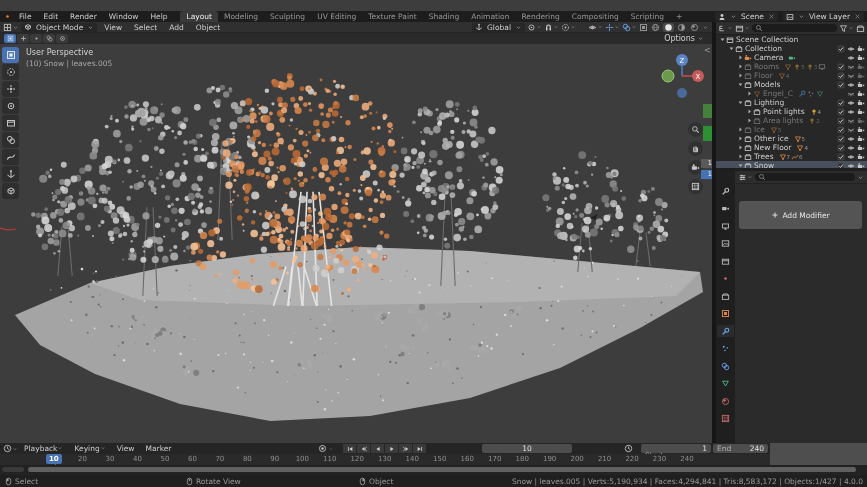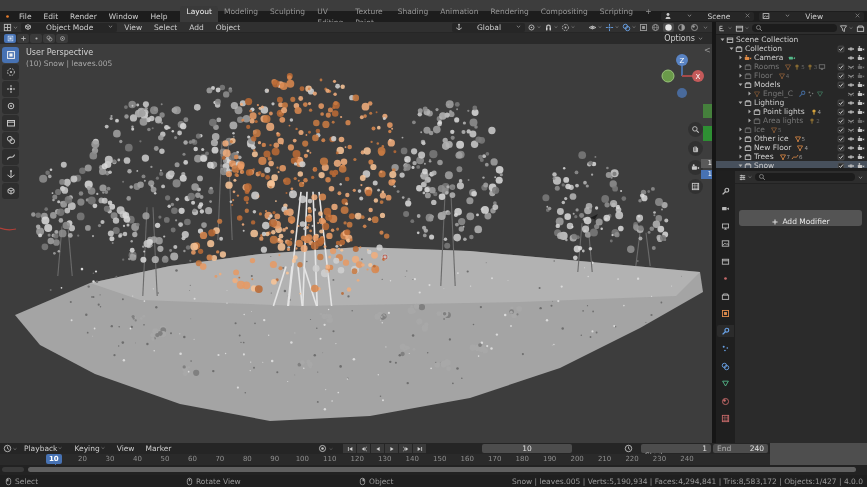--- a/index.html
+++ b/index.html
@@ -5,21 +5,21 @@
   html,body{margin:0;padding:0;background:#000;}
   #root{position:relative;width:867px;height:487px;overflow:hidden;background:#3d3d3d;
         font-family:"DejaVu Sans",sans-serif;font-size:8px;color:#c8c8c8;-webkit-user-select:none;}
   .bar{position:absolute;left:0;width:867px;display:flex;align-items:center;}
   #titlebar{top:0;height:11px;background:#121212;color:#b9b9b9;font-size:7.5px;gap:4px;padding-left:3px;box-sizing:border-box;}
   #topbar{top:11px;height:11px;background:#1d1d1d;gap:2px;padding-left:3px;box-sizing:border-box;}
   .menu{padding:0 5px;line-height:11px;color:#cfcfcf;font-size:7.5px;border-radius:2px;}
   .ws{padding:0 6px;line-height:11px;color:#979797;font-size:7.5px;border-radius:3px 3px 0 0;}
   .ws.active{background:#3a3a3a;color:#efefef;}
   .spacer{flex:1;}
-  .widget{display:flex;align-items:flex-start;gap:14px;background:#262626;border-radius:2px;padding:0 3px;height:9px;color:#d2d2d2;font-size:7.5px;}
+  .widget{display:flex;align-items:center;gap:4px;background:#262626;border-radius:2px;padding:0 3px;height:9px;color:#d2d2d2;font-size:7.5px;}
   #vp-header{position:absolute;top:22px;left:0;width:712px;height:11px;background:#303030;display:flex;align-items:center;gap:2px;padding-left:3px;box-sizing:border-box;border-bottom:1px solid #262626;}
   #tool-settings{position:absolute;top:33px;left:0;width:712px;height:11px;background:#2a2a2a;display:flex;align-items:center;padding:0 4px;box-sizing:border-box;}
   .modebtn{width:12px;height:9px;border-radius:2px;background:#3a3a3a;margin-right:1px;display:flex;align-items:center;justify-content:center;}
   .modebtn.active{background:#4772b3;}
   #canvas{position:absolute;top:44px;left:0;width:712px;height:399px;background:#3d3d3d;}
   #toolbar{position:absolute;top:3px;left:2px;display:flex;flex-direction:column;gap:1px;}
   .tool{width:17px;height:16px;background:#2e2e2e;border-radius:3px;display:flex;align-items:center;justify-content:center;}
   .tool.active{background:#4772b3;}
   .ovl{position:absolute;pointer-events:none;}
   .navbtn{position:absolute;width:15px;height:15px;border-radius:50%;background:rgba(40,40,40,.55);display:flex;align-items:center;justify-content:center;}
@@ -37,21 +37,21 @@
   .rIcons{margin-left:auto;display:flex;gap:2px;align-items:center;}
   .sub{font-size:5.5px;color:#9a9a9a;margin-left:-1px;}
   #hsplit2{height:3px;background:#1e1e1e;}
   #props{position:relative;height:273px;background:#2b2b2b;display:flex;}
   #props-tabs{width:19px;background:#1f1f1f;display:flex;flex-direction:column;align-items:center;padding-top:14px;gap:5.5px;}
   .ptab{width:17px;height:12px;display:flex;align-items:center;justify-content:center;border-radius:2px 0 0 2px;}
   .ptab.active{background:#2b2b2b;}
   #props-main{flex:1;position:relative;}
   #props-header{height:12px;background:#2d2d2d;display:flex;align-items:center;gap:2px;padding:0 3px;border-bottom:1px solid #222;}
   #breadcrumb{height:13px;display:flex;align-items:center;gap:3px;padding:0 4px;font-size:7.5px;color:#dcdcdc;}
-  #addmod{position:absolute;left:4px;right:5px;top:30px;height:16px;background:#545454;border-radius:3px;display:flex;align-items:flex-end;justify-content:center;gap:3px;font-size:7.5px;color:#e8e8e8;margin-top:9px;}
+  #addmod{position:absolute;left:4px;right:5px;top:30px;height:28px;background:#545454;border-radius:3px;display:flex;align-items:center;justify-content:center;gap:3px;font-size:7.5px;color:#e8e8e8;}
   #timeline{position:absolute;top:443px;left:0;width:867px;height:22px;background:#252525;}
   #tl-outrange{position:absolute;left:770px;top:0;width:97px;height:22px;background:#4e4e4e;}
   #tl-header{position:absolute;top:0;left:0;width:867px;height:11px;display:flex;align-items:center;gap:1px;padding-left:3px;box-sizing:border-box;}
   #tl-ruler{position:absolute;top:11px;left:0;width:867px;height:11px;background:#2a2a2a;}
   .tick{position:absolute;top:1px;font-size:7px;color:#8f8f8f;transform:translateX(-50%);}
   .tbtn{width:13px;height:9px;background:#3a3a3a;display:flex;align-items:center;justify-content:center;}
   .field{height:9px;background:#4d4d4d;border-radius:2px;display:flex;align-items:center;justify-content:space-between;padding:0 4px;font-size:7.5px;color:#e0e0e0;position:absolute;top:1px;box-sizing:border-box;}
   #scrollstrip{position:absolute;top:465px;left:0;width:867px;height:10px;background:#222;}
   #hthumb{position:absolute;top:2px;left:28px;width:828px;height:5px;background:#606060;border-radius:3px;}
   #vstub{position:absolute;top:2px;left:2px;width:22px;height:5px;background:#3a3a3a;border-radius:3px;}

